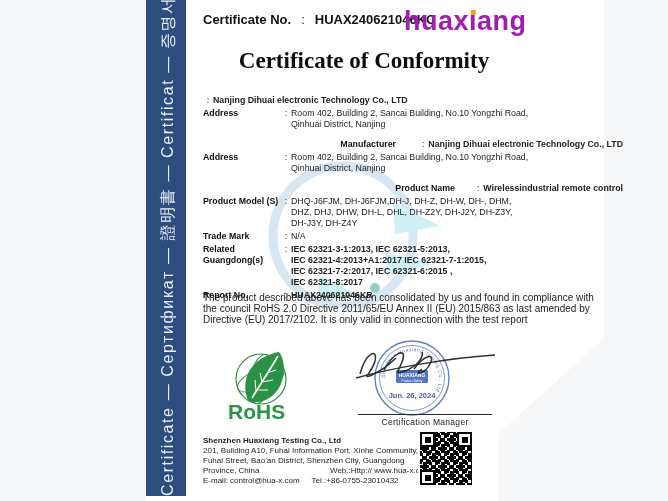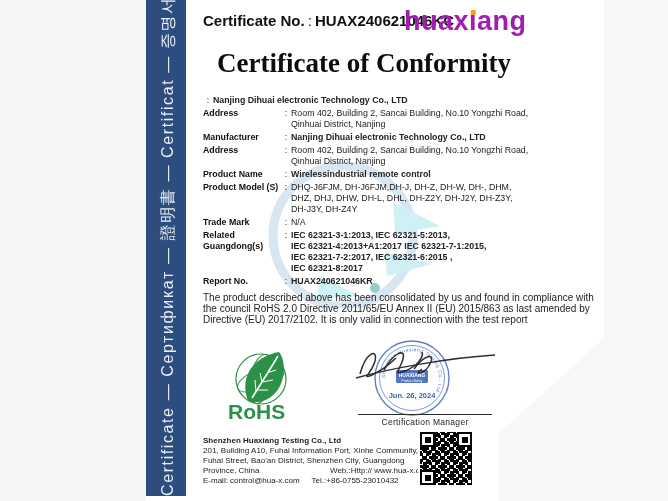--- a/index.html
+++ b/index.html
@@ -14,37 +14,37 @@
                transform:rotate(-90deg);transform-origin:0 0;
                color:#e9edf4;font-size:16px;letter-spacing:1.6px;line-height:30px;
                text-align:center;white-space:nowrap;z-index:4;}
 
   
   #watermark{position:absolute;left:225px;top:158px;z-index:1;opacity:.55;}
 
   .content{position:absolute;z-index:2;}
 
   
-  #certno-row{left:203px;top:12px;font-size:15px;color:#111;display:flex;gap:3px;}
+  #certno-row{left:203px;top:12px;font-size:13px;color:#111;display:flex;gap:10px;}
   #certno-row .b{font-weight:700;}
   #brand{left:404px;top:6px;color:#a21caf;font-size:27px;font-weight:700;letter-spacing:.5px;}
   .logo-i{display:inline-block;position:relative;}
   .logo-i::after{content:'';position:absolute;left:50%;transform:translateX(-50%);
                  top:4px;width:4.5px;height:4.5px;background:#f6a21d;border-radius:1px;}
   #title{left:203px;top:48px;width:322px;text-align:center;
-         font-family:"Liberation Serif",serif;font-weight:700;font-size:27px;color:#0d0d0d;}
+         font-family:"Liberation Serif",serif;font-weight:700;font-size:23px;color:#0d0d0d;}
 
   
   #fields{left:203px;top:93px;width:420px;font-size:8.8px;color:#222;line-height:11px;}
   .frow{display:flex;align-items:flex-start;margin-top:2px;}
   .frow .lbl{width:78px;flex:none;font-weight:700;color:#111;}
   .frow .col{width:10px;flex:none;text-align:center;}
   .frow .val{white-space:pre-line;}
   .frow .val.b{font-weight:700;}
-  .gap{margin-top:2px;}
+  .gap{margin-top:9px;justify-content:flex-end;}
 
   #compliance{left:203px;top:292px;width:430px;font-size:10px;line-height:11px;
               color:#222;white-space:pre-line;}
 
   
   #rohs{left:222px;top:348px;}
   #seal{left:350px;top:336px;}
   #sig-line{left:358px;top:414px;width:134px;height:1px;background:#2a2a2a;}
   #manager{left:358px;top:417px;width:134px;text-align:center;font-size:8.5px;
            color:#222;letter-spacing:.3px;}

